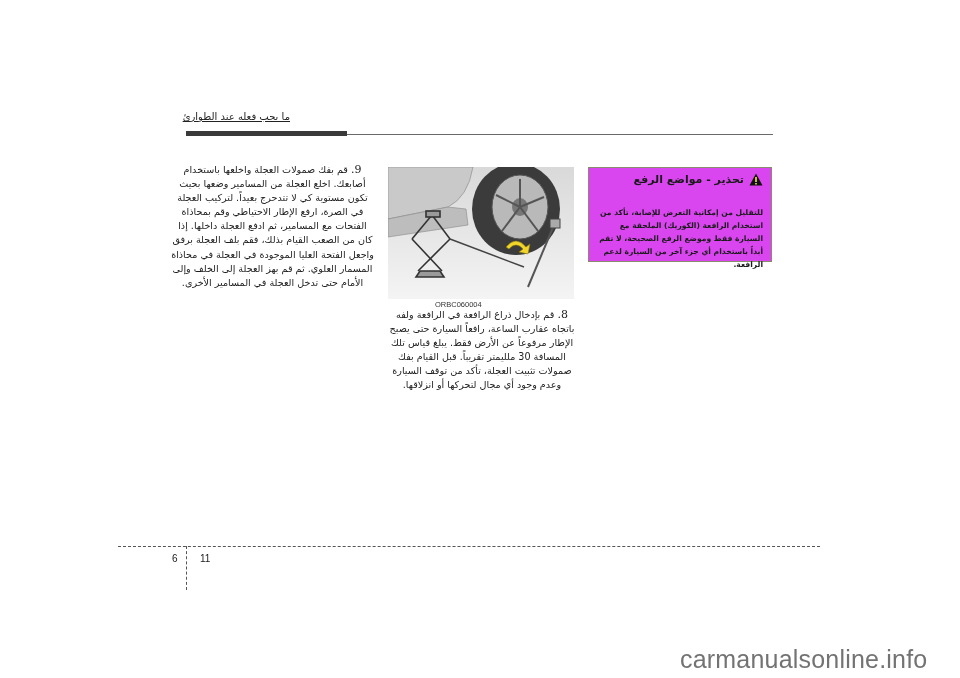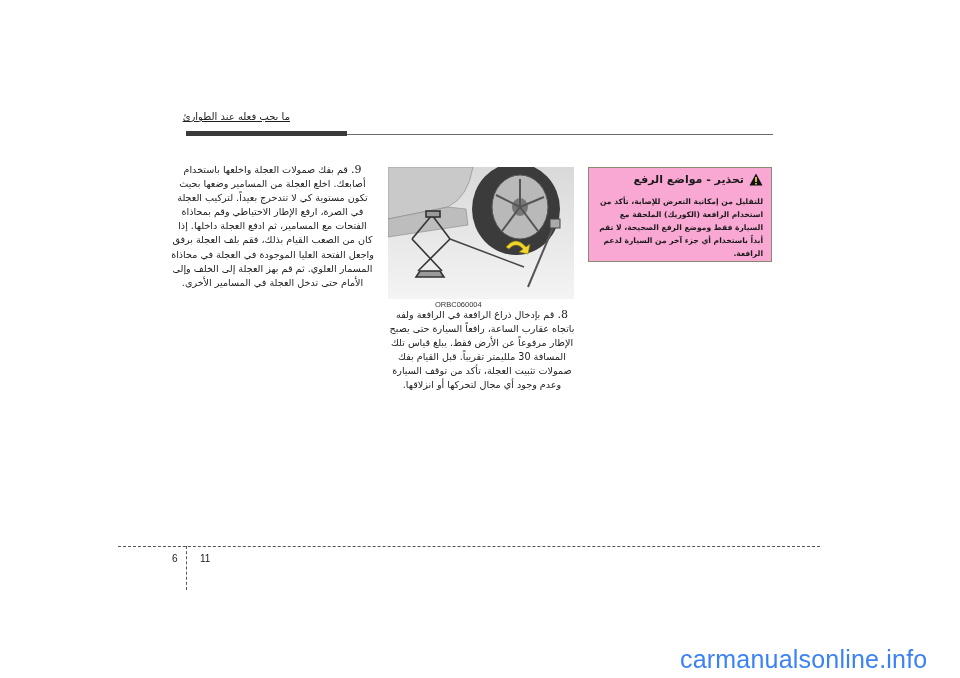--- a/index.html
+++ b/index.html
@@ -19,34 +19,34 @@
     direction: rtl; text-align: center; font-size: 9.6px; line-height: 14.1px; color: #1b1b1b;
   }
   .col-9 { left: 170px; top: 163px; width: 205px; }
   .col-8 { left: 384px; top: 308px; width: 196px; }
   .item-num { font-family: "DejaVu Serif", serif; font-size: 11px; }
 
   .figure { left: 388px; top: 167px; width: 186px; height: 132px; background: #ececec; overflow: hidden; }
   .fig-caption { left: 389px; top: 300px; font-size: 7.5px; font-family: "Liberation Sans", sans-serif; color: #333; margin-left: 46px; }
 
   .warning {
-    left: 588px; top: 167px; width: 184px; height: 95px; background: #f9a8d4;
+    left: 588px; top: 167px; width: 184px; height: 95px; background: #d946ef;
     border: 1px solid #8b8a6e; box-sizing: border-box; direction: rtl; padding: 5px 8px 0 8px;
   }
   .warn-title { font-size: 11px; font-weight: bold; display: flex; align-items: center; gap: 5px; justify-content: flex-start; }
   .warn-icon { width: 14px; height: 13px; }
-  .warn-body { font-size: 7.6px; font-weight: bold; line-height: 13px; margin-top: 9px; text-align: right; }
+  .warn-body { font-size: 7.6px; font-weight: bold; line-height: 13px; margin-top: 20px; text-align: right; }
 
   .footer-hline { left: 118px; top: 546px; width: 702px; border-top: 1px dashed #555; }
   .footer-vline { left: 186px; top: 546px; height: 44px; border-left: 1px dashed #555; }
   .page-chapter { left: 172px; top: 553px; font-size: 10px; font-family: "Liberation Sans", sans-serif; }
   .page-number { left: 200px; top: 553px; font-size: 10px; font-family: "Liberation Sans", sans-serif; }
 
   .watermark {
-    left: 680px; top: 645px; font-size: 25px; color: #3b82f6;
+    left: 680px; top: 645px; font-size: 25px; color: #737373;
     font-family: "Liberation Sans", sans-serif; letter-spacing: 0.2px;
   }
 </style>
 </head>
 <body>
 
 <div class="abs header-title">ما يجب فعله عند الطوارئ</div>
 <div class="abs header-bar"></div>
 <div class="abs header-line"></div>
 

